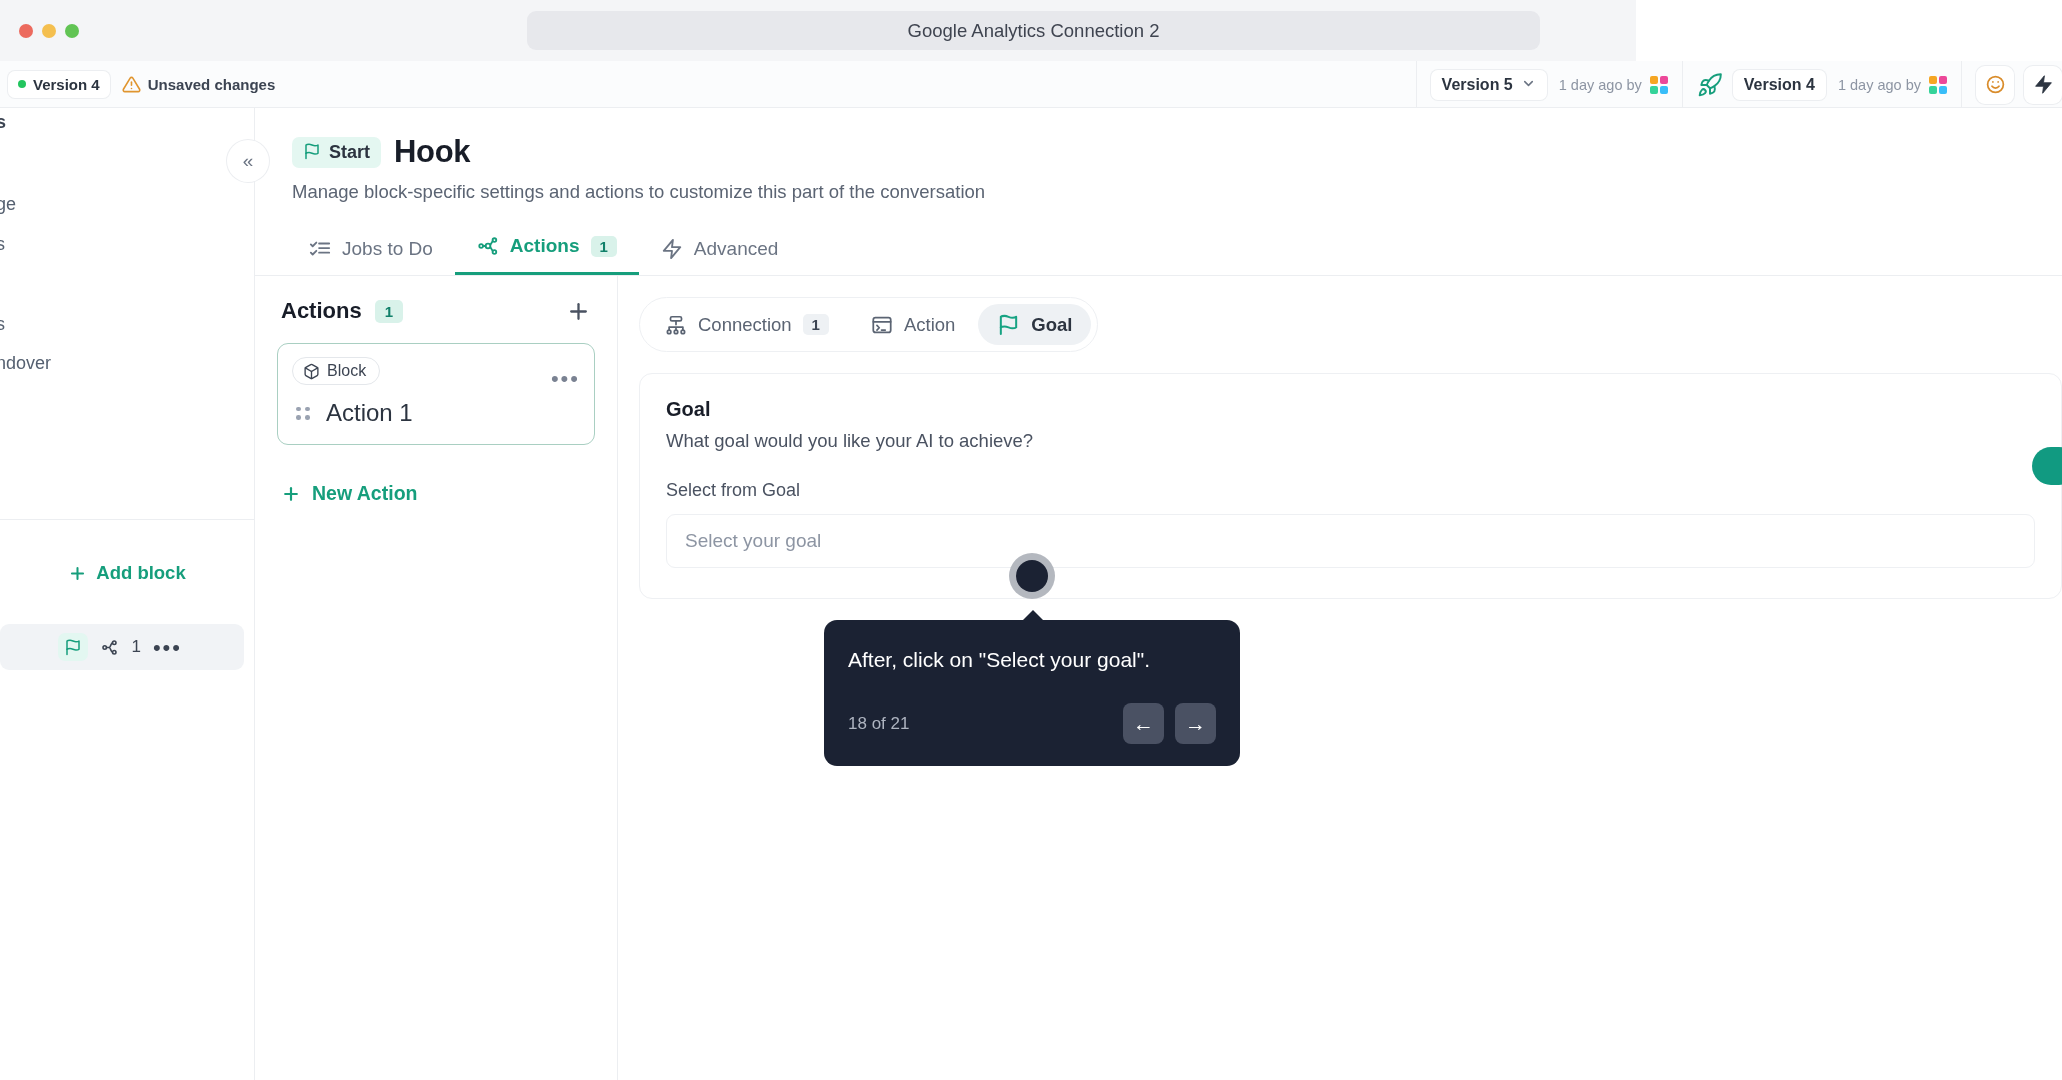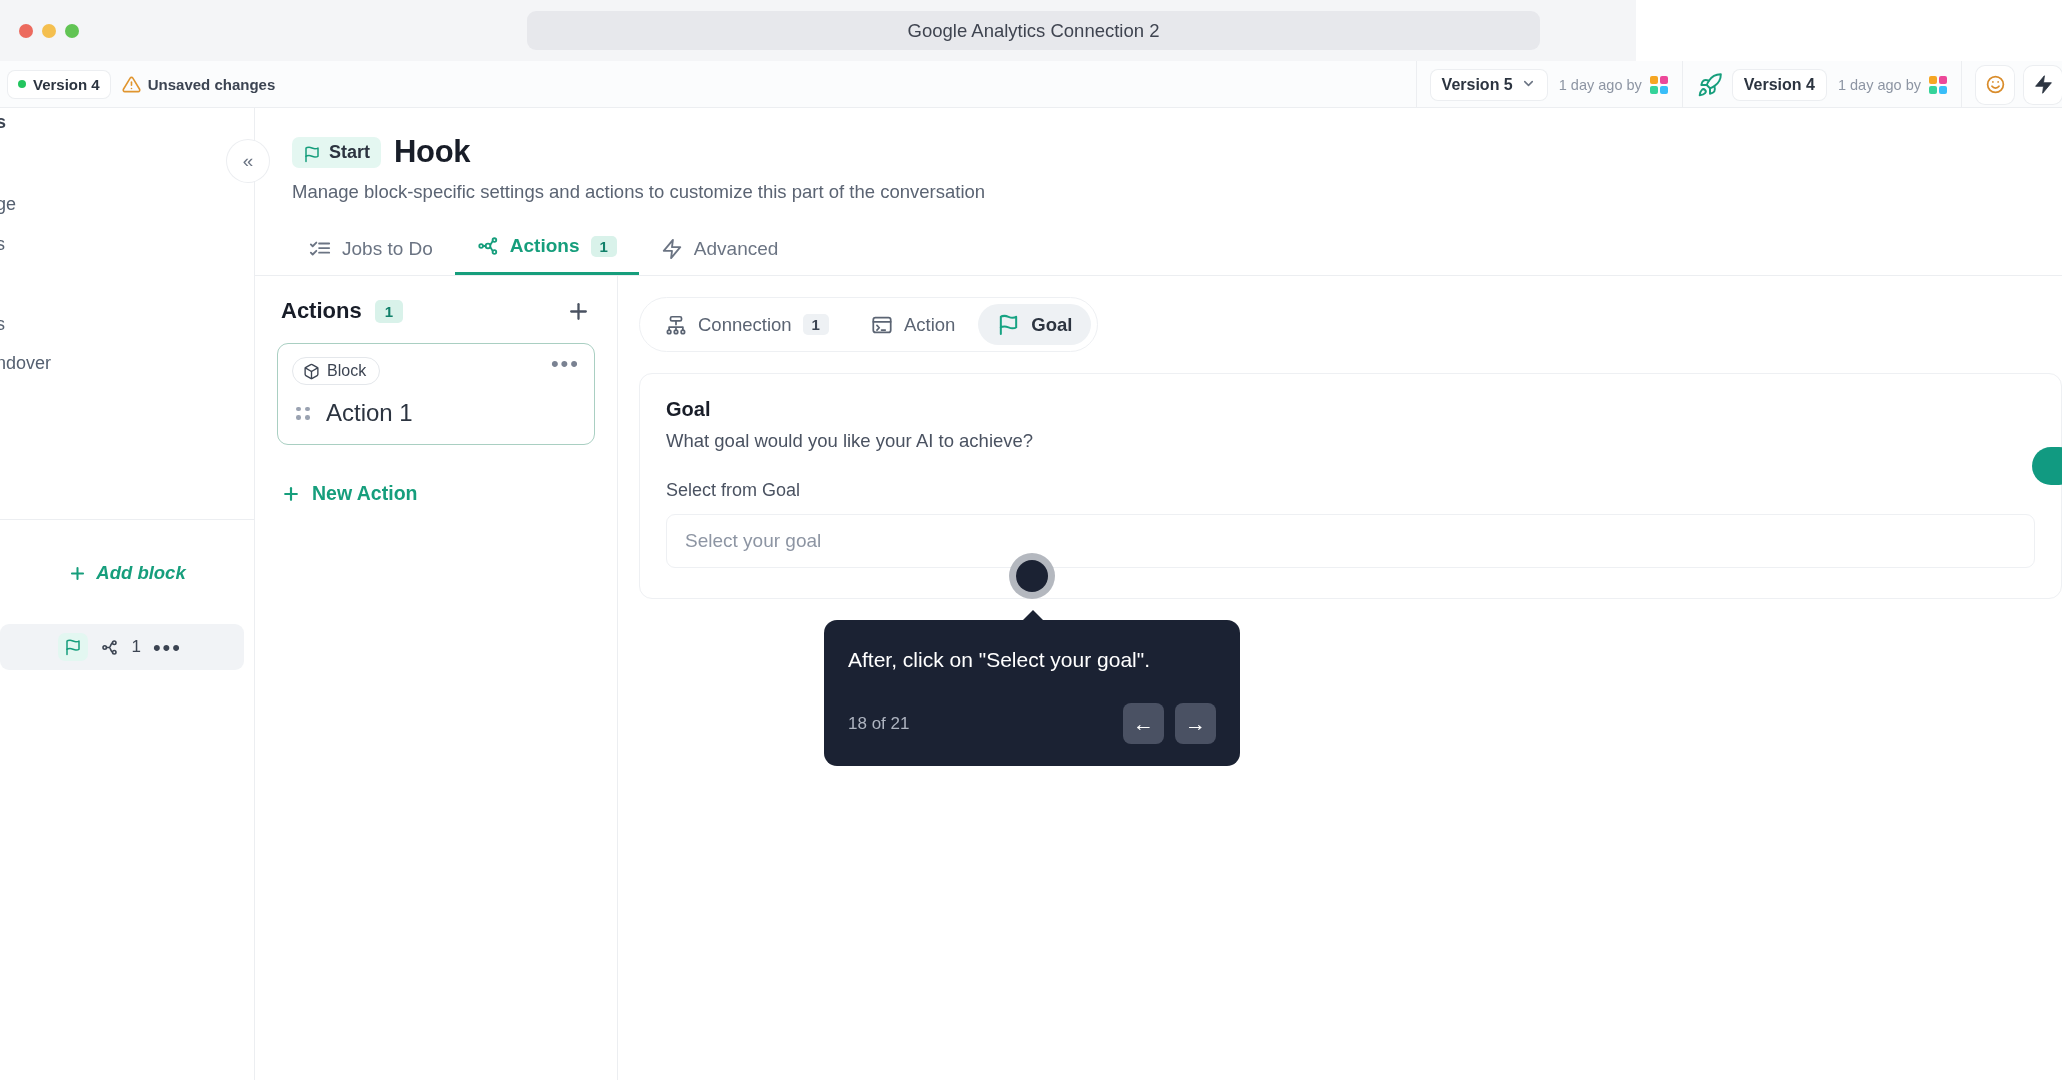--- a/index.html
+++ b/index.html
@@ -68,21 +68,21 @@
     position: absolute; left: 0; top: 108px; width: 255px; height: 972px;
     background: #ffffff; border-right: 1px solid #eceef1;
   }
   .lb-list { position: relative; height: 412px; border-bottom: 1px solid #eceef1; }
   .lb-frag { position: absolute; left: -4px; font-size: 18px; color: #3c4452; font-weight: 700; white-space: nowrap; }
   .lb-frag.lt { font-weight: 400; color: #556070; }
   .addblock {
     display: flex; align-items: center; justify-content: center; gap: 9px;
     margin-top: 42px;
   }
-  .addblock span { color: #169e7c; font-size: 18.5px; font-weight: 700; font-style: italic; }
+  .addblock span { color: #169e7c; font-size: 18.5px; font-weight: 700; }
   .blockrow {
     margin: 40px 10px 0 0; height: 46px; border-radius: 9px;
     background: #f1f3f6; display: flex; align-items: center;
     justify-content: flex-end; gap: 12px; padding-right: 62px;
   }
   .flagchip { width: 30px; height: 28px; border-radius: 7px; background: #e3f7f1; display: flex; align-items: center; justify-content: center; }
   .blockrow .cnt { font-size: 17px; color: #3c4452; }
 
   
   .mainpanel {
@@ -91,21 +91,21 @@
   }
   .collapse-btn {
     position: absolute; left: -28px; top: 32px;
     width: 42px; height: 42px; border-radius: 50%;
     background: #fff; box-shadow: 0 0 0 1px #eceef1;
     display: flex; align-items: center; justify-content: center;
     color: #6b7483; font-size: 19px; z-index: 5;
   }
   .crumbs { display: flex; align-items: center; gap: 13px; padding: 26px 0 0 37px; }
   .start-chip {
-    display: flex; align-items: flex-end; gap: 8px;
+    display: flex; align-items: flex-start; gap: 8px;
     background: #e4f7f1; border-radius: 7px; padding: 5px 11px;
   }
   .start-chip span { font-size: 18px; font-weight: 700; color: #2c3440; }
   .page-title { font-size: 31px; font-weight: 700; color: #181d28; letter-spacing: -0.3px; }
   .subtitle { padding: 11px 0 0 37px; font-size: 18.5px; color: #5b6473; }
 
   .tabs { display: flex; align-items: flex-end; gap: 0; padding-left: 32px; margin-top: 22px; height: 50px; }
   .tab {
     display: flex; align-items: center; gap: 11px;
     padding: 0 22px 15px 22px; font-size: 19px; color: #6b7483; font-weight: 500;
@@ -125,21 +125,21 @@
   .actions-head h3 { font-size: 22px; font-weight: 700; color: #181d28; }
   .actions-head .badge {
     background: #d9f2ea; color: #11806a; font-size: 15px; font-weight: 700;
     border-radius: 5px; padding: 3px 10px;
   }
   .plus-btn { margin-left: auto; color: #4a5261; font-size: 27px; line-height: 1; }
   .action-card {
     margin-top: 19px; border: 1.5px solid #a9cfc2; border-radius: 11px;
     background: #fff; padding: 13px 14px 17px 14px;
   }
-  .ac-top { display: flex; align-items: flex-start; }
+  .ac-top { display: flex; align-items: flex-end; }
   .block-pill {
     display: flex; align-items: center; gap: 7px;
     border: 1px solid #e4e7eb; border-radius: 999px; padding: 4px 13px 4px 10px;
   }
   .block-pill span { font-size: 16px; color: #3c4452; font-weight: 500; }
   .dots { margin-left: auto; color: #7a8292; font-size: 22px; letter-spacing: 2px; line-height: 0.6; }
   .ac-row { display: flex; align-items: center; gap: 16px; margin-top: 14px; padding-left: 4px; }
   .grip { display: grid; grid-template-columns: 5px 5px; grid-gap: 4px; }
   .grip i { width: 4.5px; height: 4.5px; border-radius: 50%; background: #9aa2b1; display: block; }
   .ac-row .lbl { font-size: 24px; color: #2c3440; font-weight: 500; }

